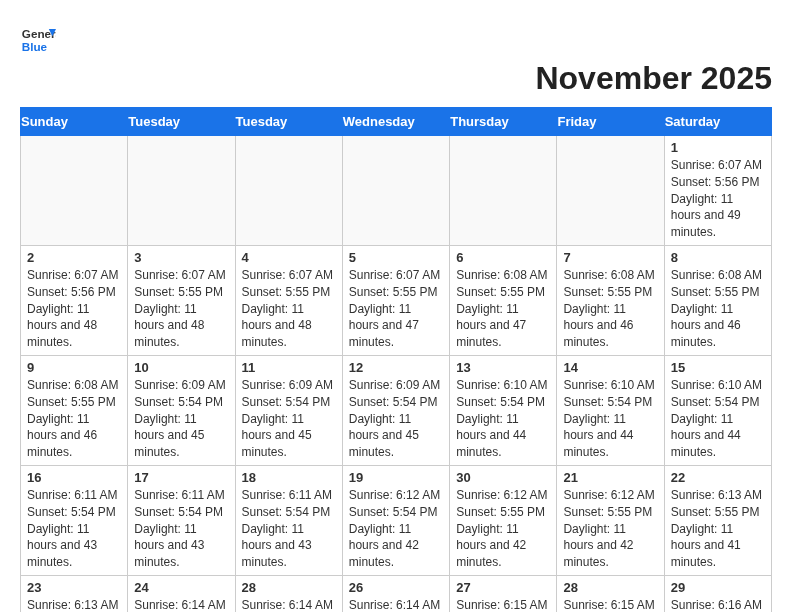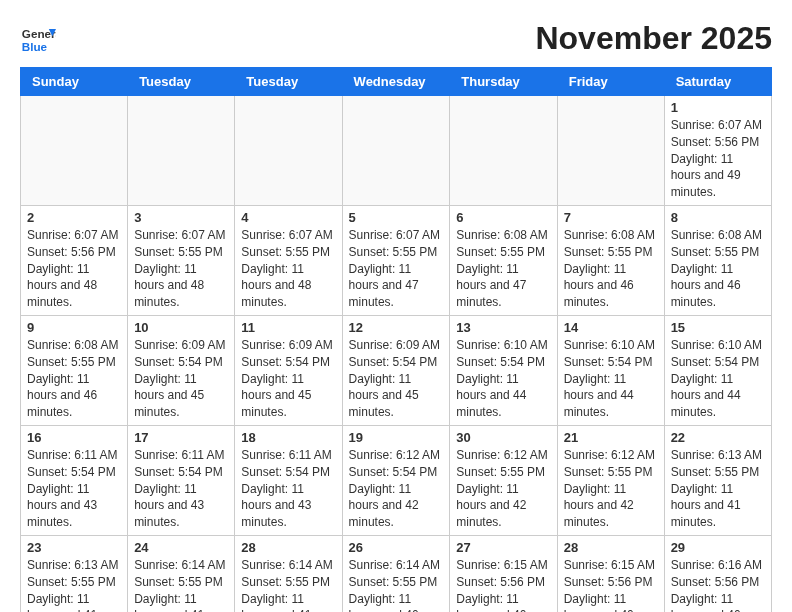--- a/index.html
+++ b/index.html
@@ -20,39 +20,40 @@
       display: flex;
       align-items: center;
       gap: 6px;
     }
     .logo-icon {
       width: 36px;
       height: 36px;
     }
     .title-block {
       text-align: right;
+      margin-top: 40px;
     }
     .month-year {
       font-size: 32px;
       font-weight: bold;
       color: #222;
     }
     .location {
       font-size: 16px;
       color: #444;
     }
     .calendar {
       width: 100%;
       border-collapse: collapse;
       border: 1px solid #ccc;
     }
     .calendar th {
       background: #1a73e8;
       color: #fff;
-      padding: 6px 11px;
+      padding: 6px 0;
       font-size: 13px;
       font-weight: bold;
       text-align: left;
       border: 1px solid #1a73e8;
     }
     .calendar td {
       vertical-align: top;
       padding: 4px 6px;
       border: 1px solid #ccc;
       font-size: 10.5px;

